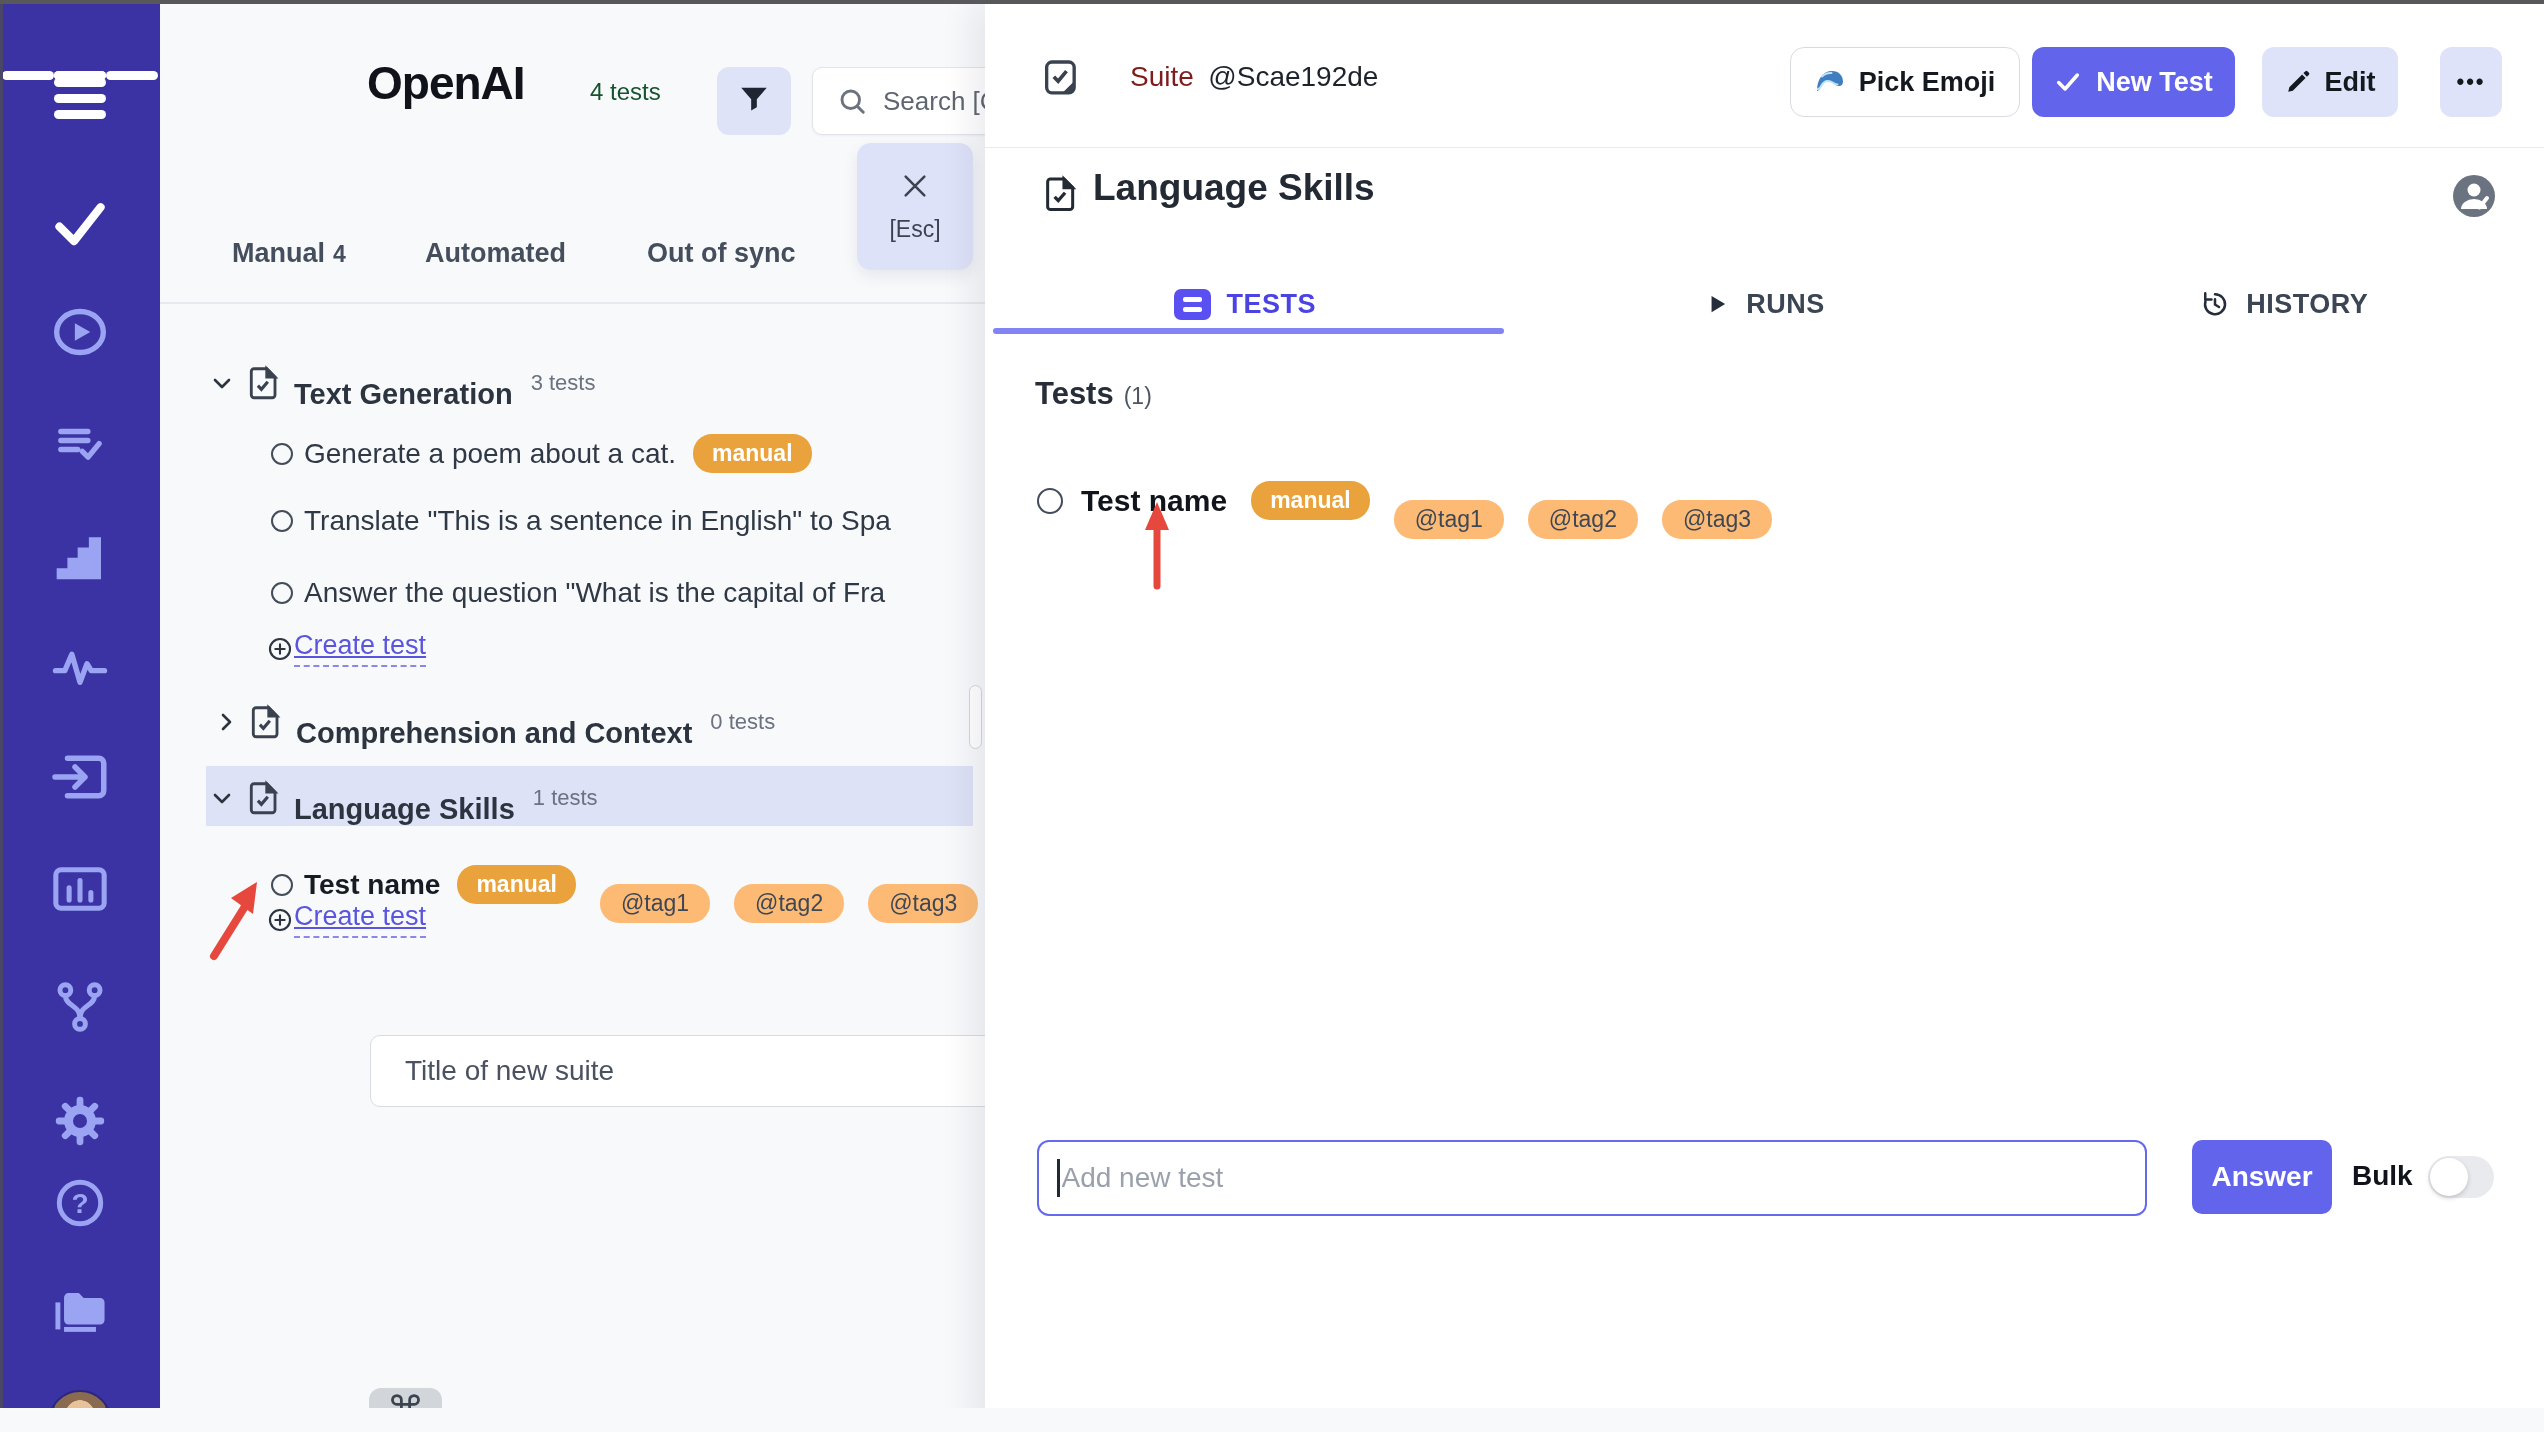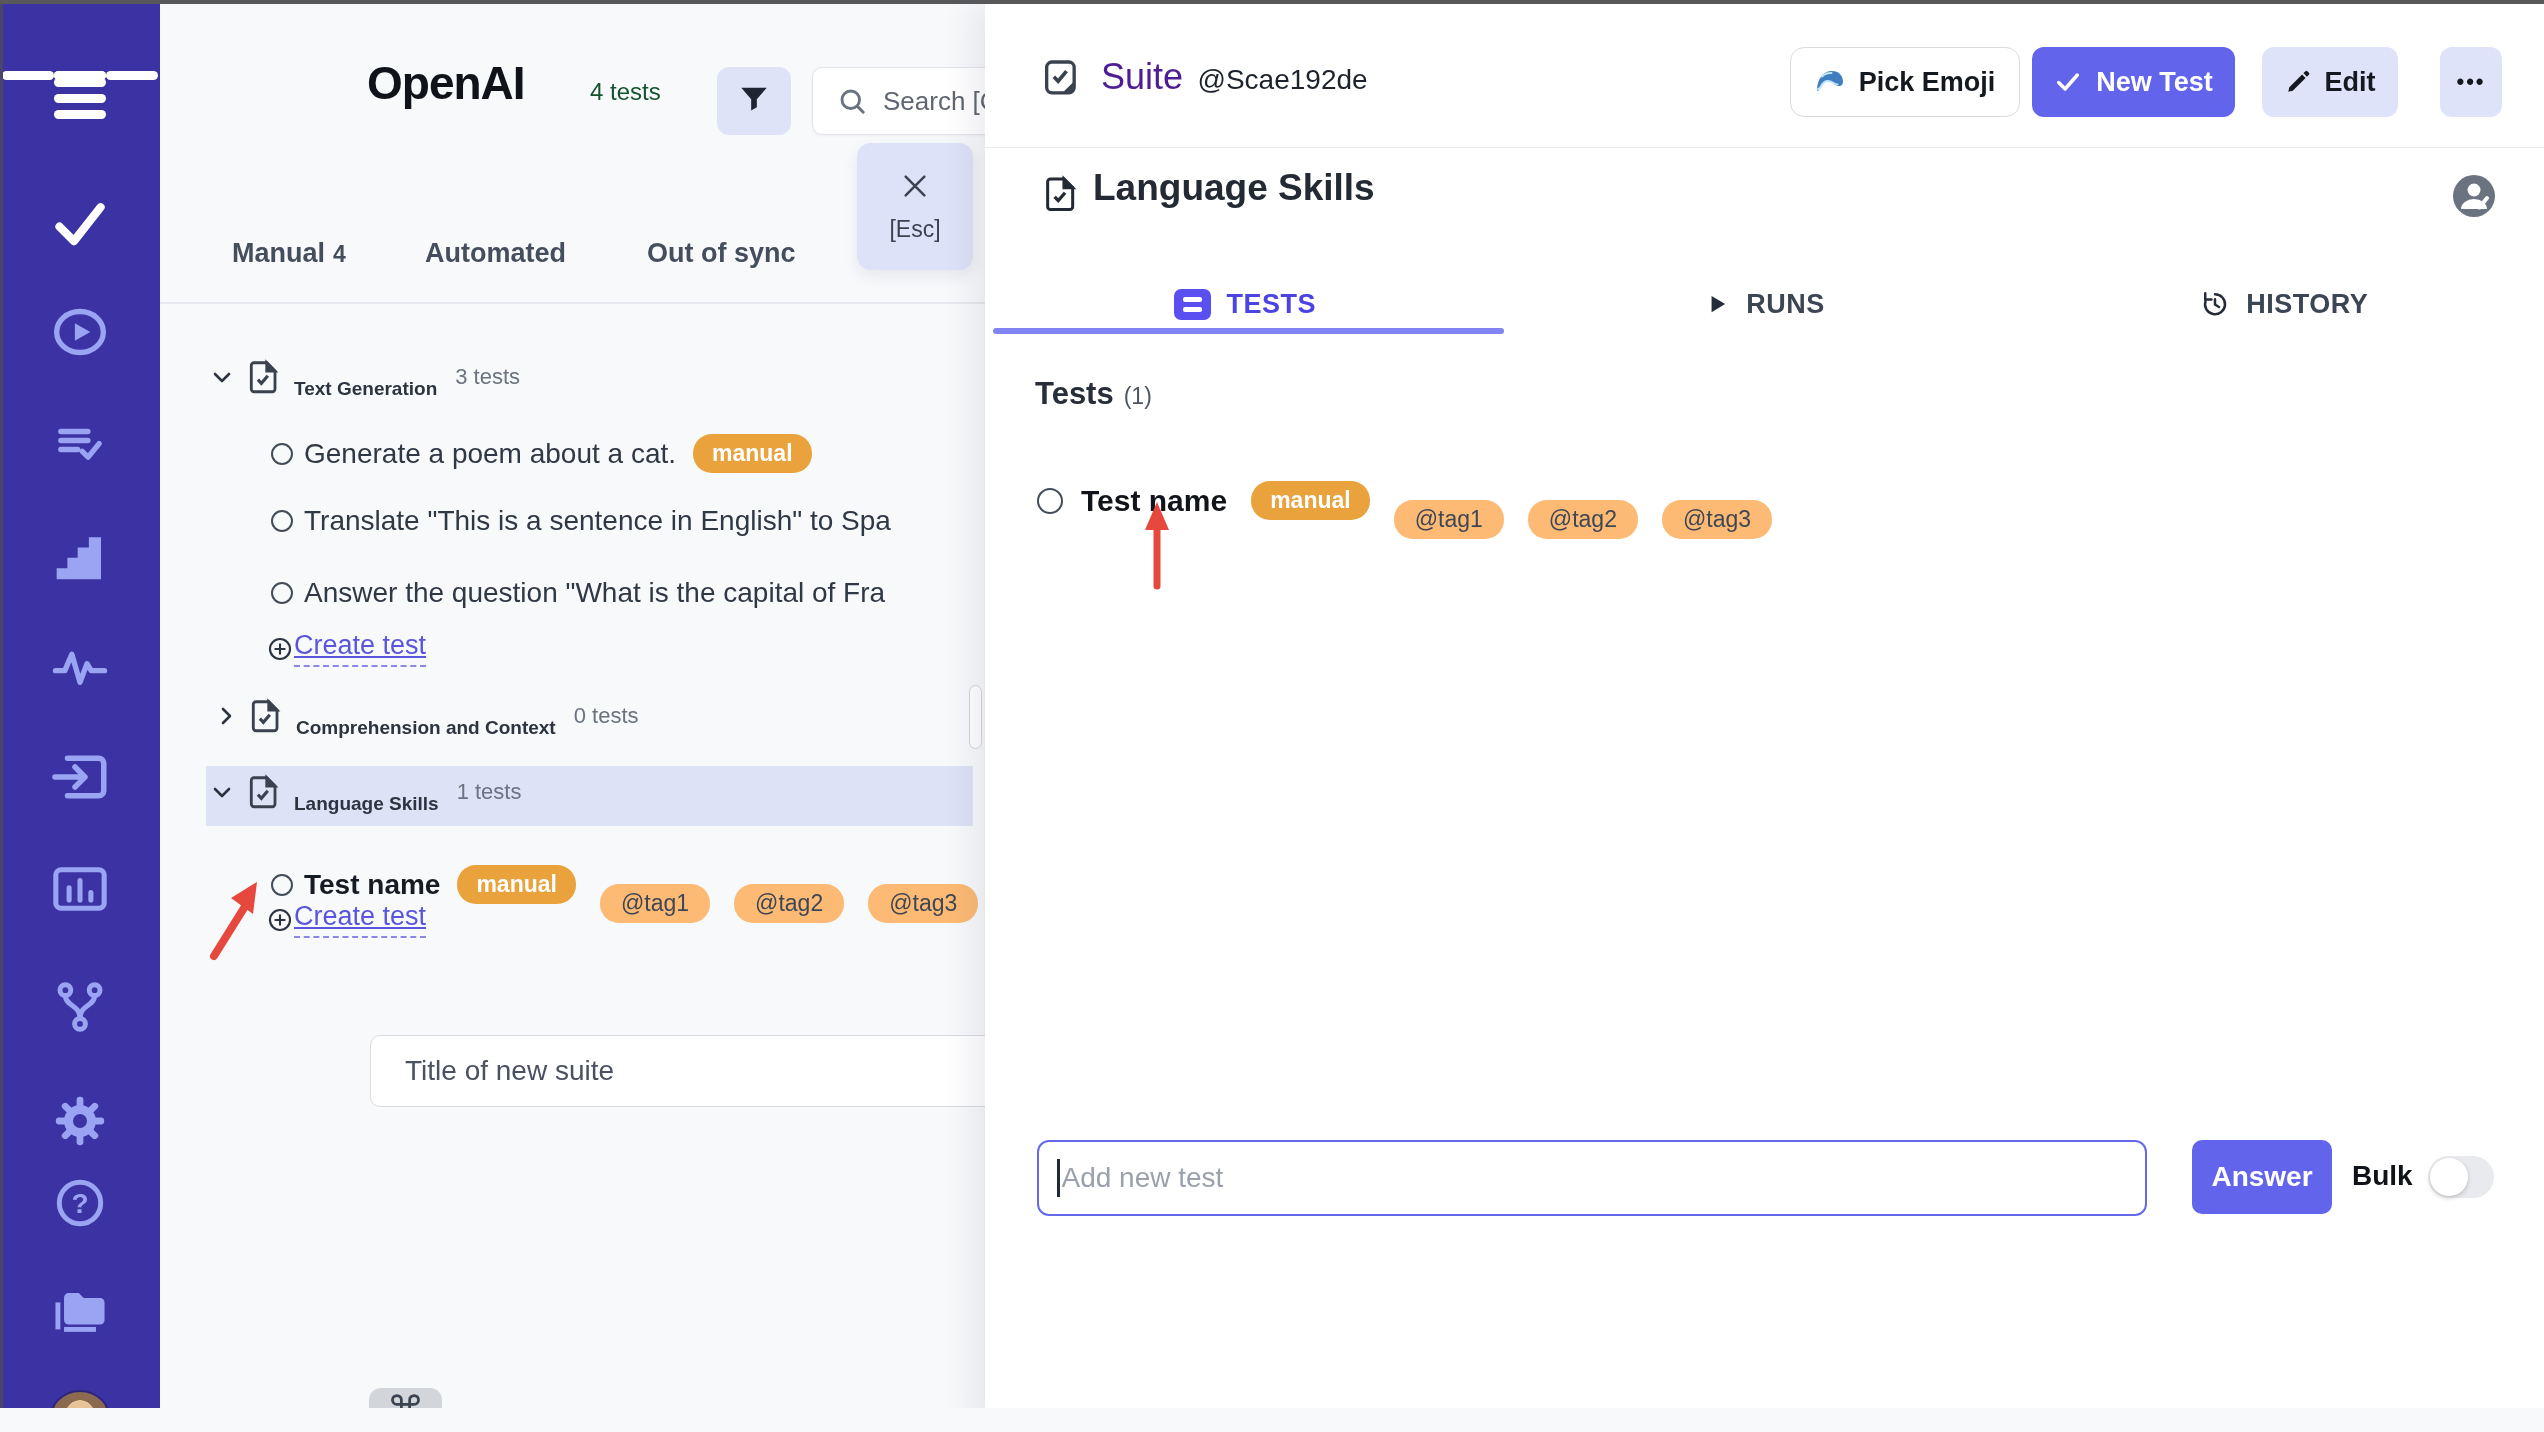--- a/index.html
+++ b/index.html
@@ -39,21 +39,21 @@
   .ltab small { font-size:23px; font-weight:700; margin-left:8px; }
   .tabs-divider { left:0; top:298px; width:2384px; height:2px; background:#e7e9ee; }
 
   .esc-box { left:857px; top:143px; width:116px; height:127px; background:#dee2f8; border-radius:14px;
     z-index:5; display:flex; flex-direction:column; align-items:center; justify-content:center; gap:14px;
     color:#3c4350; cursor:pointer; box-shadow:0 6px 16px rgba(20,25,60,.08); }
   .esc-box .esc-label { font-size:23px; color:#3c4350; }
 
   
   .tree-row { display:flex; align-items:center; color:#2c3440; }
-  .suite-label { font-size:19px; font-weight:700; color:#2c3440;margin-top:24px; }
+  .suite-label { font-size:29px; font-weight:700; color:#2c3440;margin-top:24px; }
   .suite-count { font-size:22px; color:#6b7280; margin-left:18px; }
   .test-circle { width:22px; height:22px; border:2.5px solid #434c59; border-radius:50%;
     flex:0 0 auto; cursor:pointer; background:transparent; }
   .test-label { font-size:28px; color:#2f3845; margin-left:11px; white-space:nowrap; }
   .badge-manual { background:#e9a23c; color:#fff; font-size:23px; font-weight:700;
     padding:6px 19px; border-radius:19px; margin-left:17px; white-space:nowrap; }
   .tag-pill { background:#fdba74; color:#3f4754; font-size:23px; padding:6px 21px;
     border-radius:19px; margin-left:24px; white-space:nowrap;margin-top:38px; }
   .row-highlight { left:46px; top:762px; width:767px; height:60px; background:#dee2f6; }
   .create-link { font-size:27px; color:#5a55dd; text-decoration:underline; cursor:pointer;
@@ -68,21 +68,21 @@
   .cmd-badge { left:209px; top:1384px; width:73px; height:60px; background:#d2d5da; border-radius:12px;
     display:flex; align-items:flex-start; justify-content:center; font-size:38px; color:#3a4350; }
 
   
   .panel { left:985px; top:4px; width:1559px; height:1428px; background:#ffffff; z-index:20;
     box-shadow:-14px 0 30px rgba(25,30,60,.08); }
   .panel-header { position:absolute; left:0; top:0; width:100%; height:144px;
     border-bottom:1.5px solid #e8eaef; }
   .suite-title-wrap { position:absolute; left:55px; top:52px; display:flex; align-items:center;
     gap:21px; color:#39424e; }
-  .suite-word { font-size:36px; color:#4c1d95; }
+  .suite-word { font-size:28px; color:#7f1d1d;margin-left:29px; }
   .suite-handle { font-size:28px; font-weight:400; color:#1d232c; margin-left:10px; }
   .btn { position:absolute; top:43px; height:70px; border-radius:12px; display:flex; align-items:center;
     justify-content:center; gap:14px; font-size:27px; font-weight:700; cursor:pointer; border:none;
     font-family:inherit; }
   .btn-emoji { left:805px; width:230px; background:#fff; border:1.5px solid #d8dbe1; border-radius:14px; color:#14181f; }
   .btn-newtest { left:1047px; width:203px; background:#6265eb; color:#fff; }
   .btn-edit { left:1277px; width:136px; background:#dfe3f9; color:#14181f; }
   .btn-more { left:1455px; width:62px; background:#dfe3f9; color:#14181f; font-size:22px; letter-spacing:2px; }
 
   .panel-title { position:absolute; left:108px; top:163px; font-size:37px; font-weight:800; color:#232a34; }

